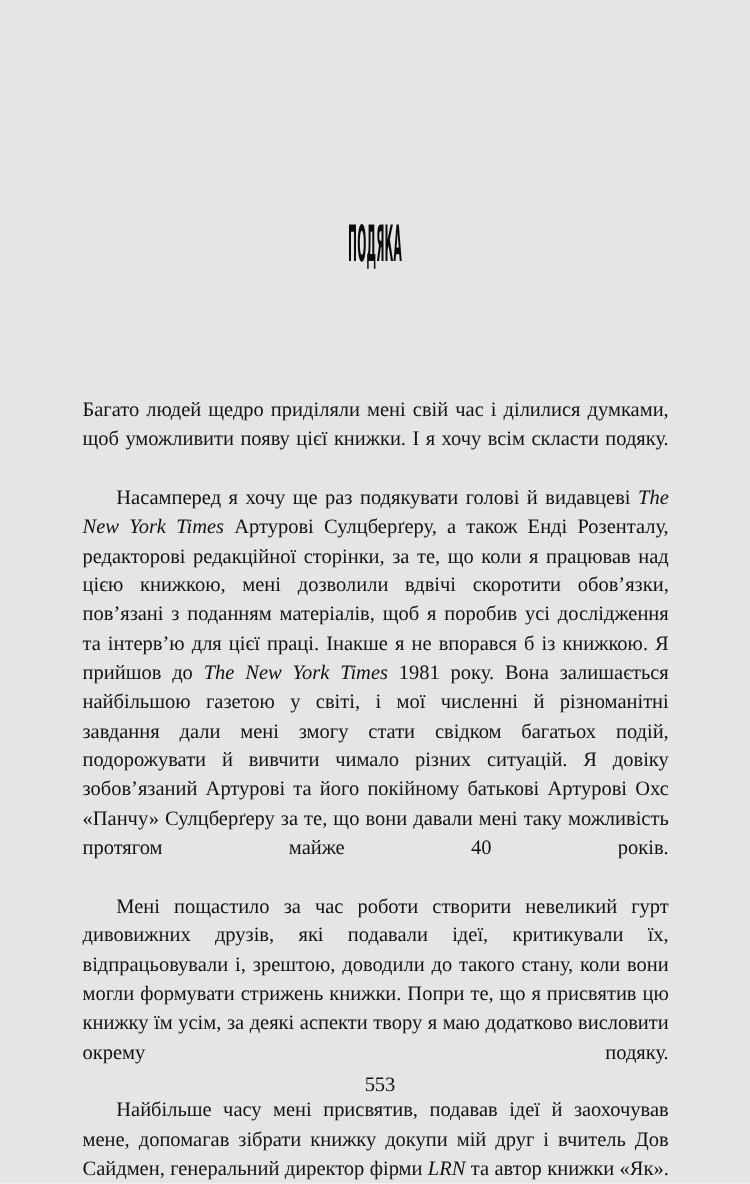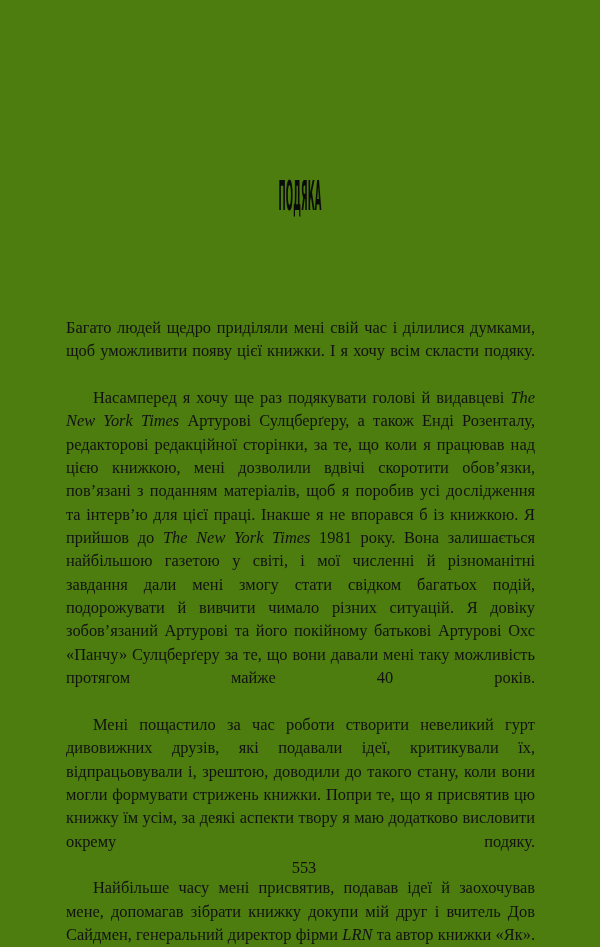--- a/index.html
+++ b/index.html
@@ -5,21 +5,21 @@
   html, body {
     margin: 0;
     padding: 0;
     background: #ffffff;
   }
 
   #page {
     position: relative;
     width: 600px;
     height: 947px;
-    background: #4d7c0f;
+    background: #e5e5e5;
     overflow: hidden;
     margin: 0;
   }
 
   
   #chapter-title {
     position: absolute;
     left: 0;
     top: 148px;
     width: 600px;

